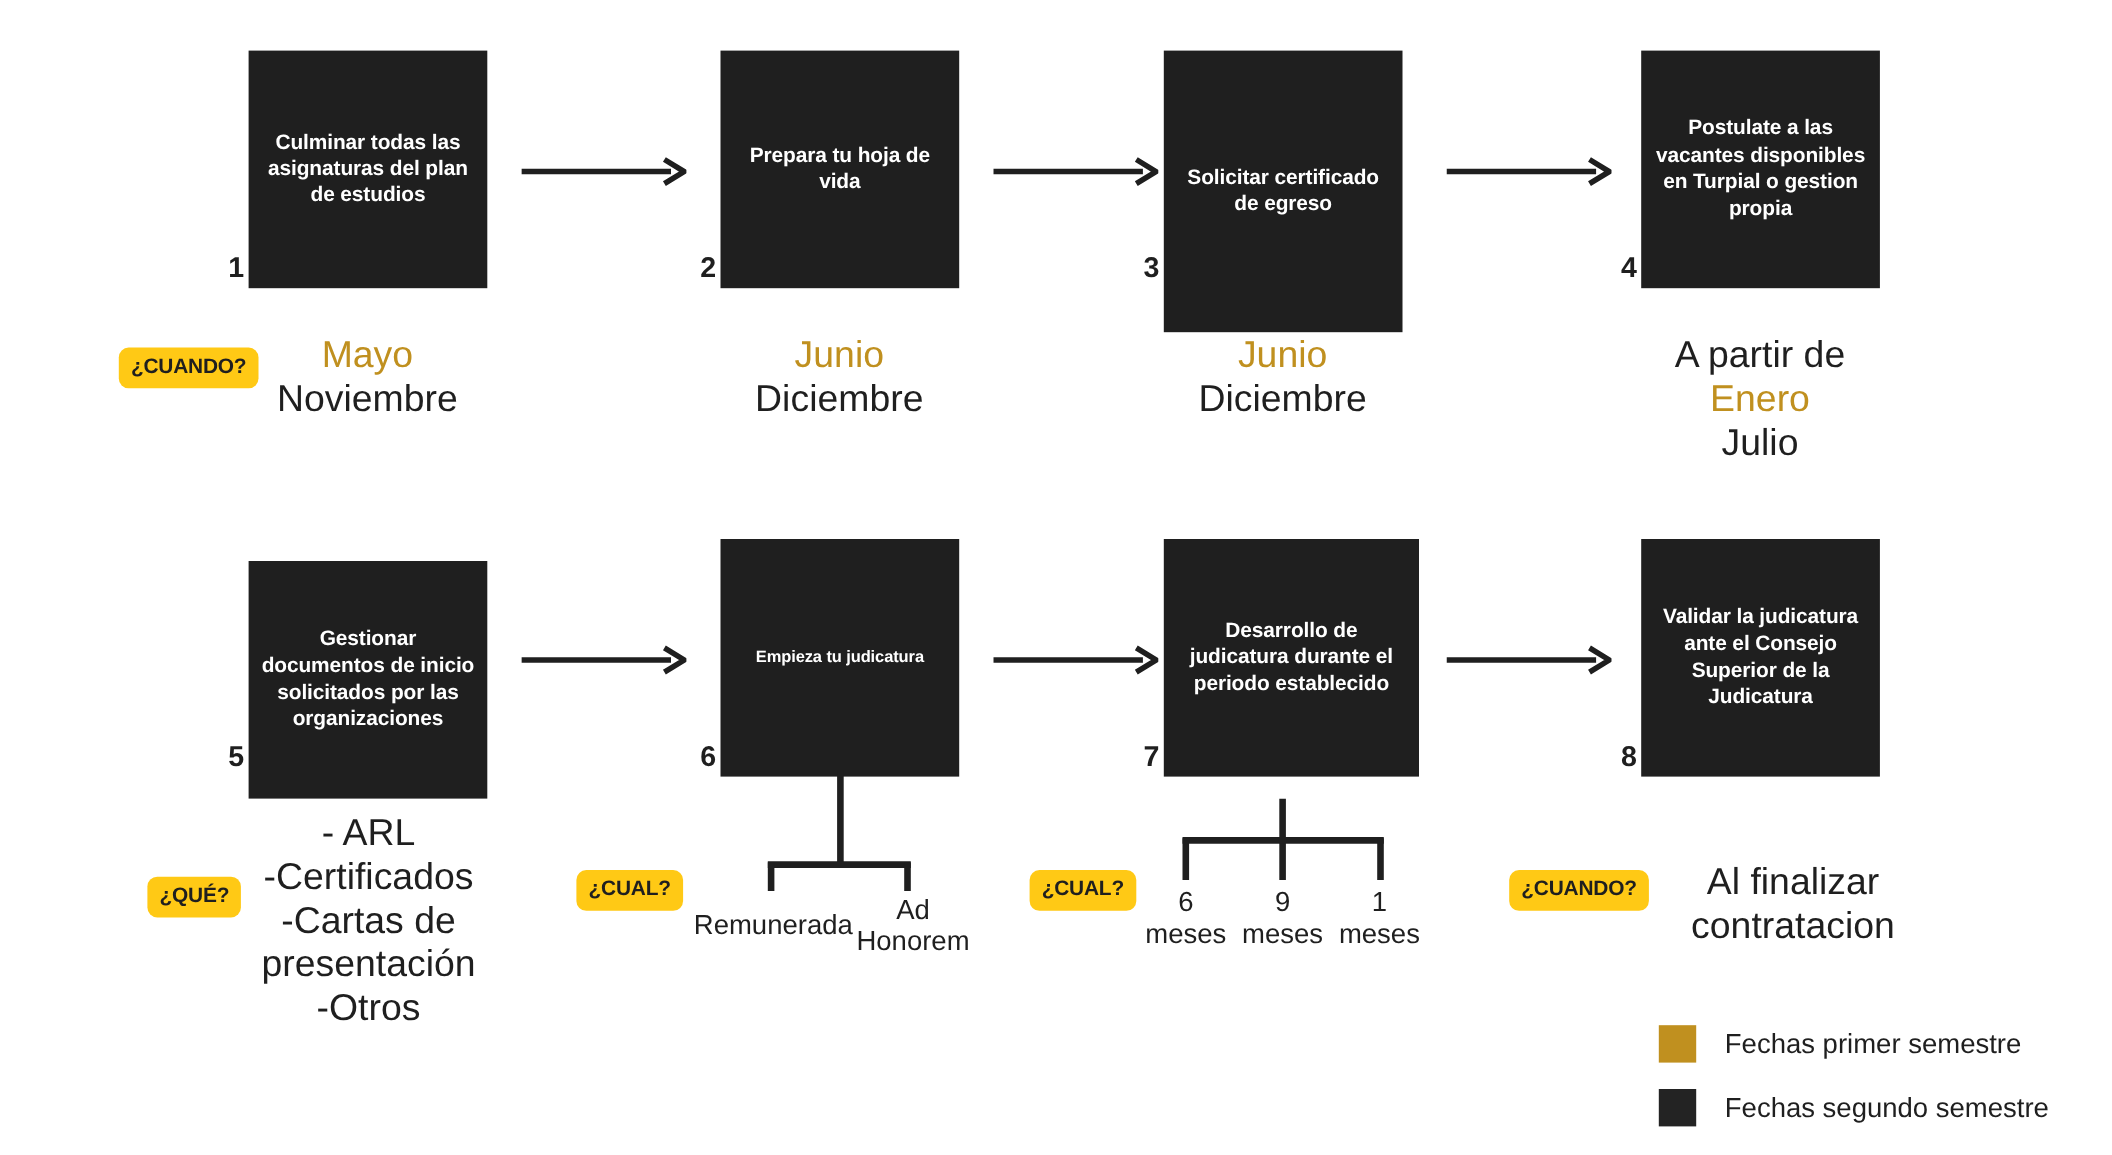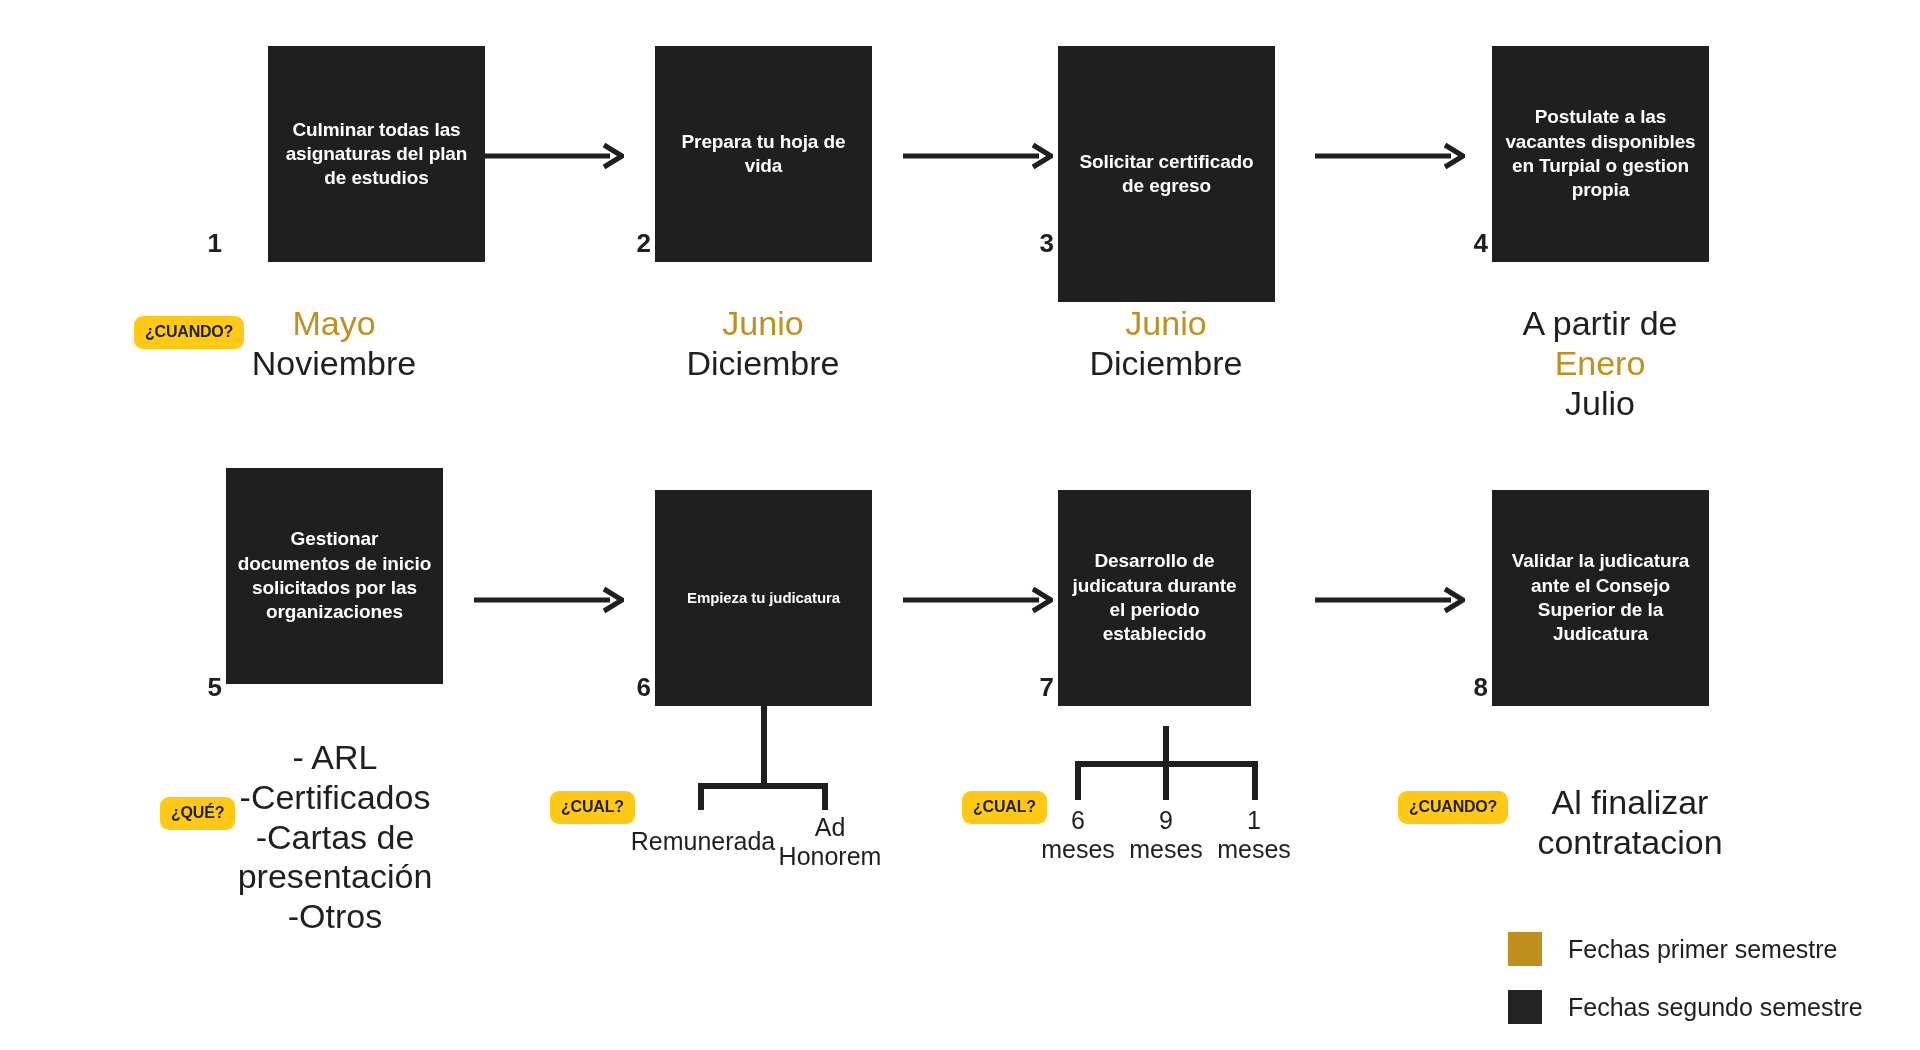--- a/index.html
+++ b/index.html
@@ -66,27 +66,26 @@
   }
   .caption .gold {
     color: #c0901f;
   }
 
   
   .badge {
     position: absolute;
     background: #ffc915;
     color: #1f1f1f;
-    font-size: 16px;
+    font-size: 19px;
     font-weight: bold;
     border-radius: 9px;
     padding: 7px 11px 8px 11px;
     white-space: nowrap;
     letter-spacing: -0.2px;
-    margin-left: 26px;
   }
   .branch-label {
     position: absolute;
     font-size: 25px;
     line-height: 1.15;
     color: #1f1f1f;
     text-align: center;
     white-space: nowrap;
   }
 
@@ -108,21 +107,21 @@
     color: #1f1f1f;
     margin-left: 26px;
     white-space: nowrap;
   }
 </style>
 </head>
 <body>
 
 <div class="canvas">
 
-  <div class="step-box" style="left:226px; top:46px; width:217px; height:216px;margin-left:42px;">
+  <div class="step-box" style="left:226px; top:46px; width:217px; height:216px;">
     <div class="step-box-text">Culminar todas las asignaturas del plan de estudios</div>
   </div>
   <div class="step-number" style="left:182px; top:228px;">1</div>
 
   <svg class="arrow" style="left:474px; top:142px;" width="150" height="28" viewBox="0 0 150 28">
     <line x1="0" y1="14" x2="136" y2="14" stroke="#1f1f1f" stroke-width="5"></line>
     <polyline points="130,3 148,14 130,25" fill="none" stroke="#1f1f1f" stroke-width="5" stroke-linejoin="miter"></polyline>
   </svg>
 
   <div class="step-box" style="left:655px; top:46px; width:217px; height:216px;">
@@ -166,41 +165,41 @@
     <div class="gold">Junio</div>
     <div>Diciembre</div>
   </div>
 
   <div class="caption" style="left:1475px; top:304px; width:250px;">
     <div>A partir de</div>
     <div class="gold">Enero</div>
     <div>Julio</div>
   </div>
 
-  <div class="step-box" style="left:226px; top:468px; width:217px; height:216px;justify-content:center;">
+  <div class="step-box" style="left:226px; top:510px; width:217px; height:216px;justify-content:center;">
     <div class="step-box-text">Gestionar documentos de inicio solicitados por las organizaciones</div>
   </div>
   <div class="step-number" style="left:182px; top:672px;">5</div>
 
   <svg class="arrow" style="left:474px; top:586px;" width="150" height="28" viewBox="0 0 150 28">
     <line x1="0" y1="14" x2="136" y2="14" stroke="#1f1f1f" stroke-width="5"></line>
     <polyline points="130,3 148,14 130,25" fill="none" stroke="#1f1f1f" stroke-width="5" stroke-linejoin="miter"></polyline>
   </svg>
 
   <div class="step-box" style="left:655px; top:490px; width:217px; height:216px;">
     <div class="step-box-text big">Empieza tu judicatura</div>
   </div>
   <div class="step-number" style="left:611px; top:672px;">6</div>
 
   <svg class="arrow" style="left:903px; top:586px;" width="150" height="28" viewBox="0 0 150 28">
     <line x1="0" y1="14" x2="136" y2="14" stroke="#1f1f1f" stroke-width="5"></line>
     <polyline points="130,3 148,14 130,25" fill="none" stroke="#1f1f1f" stroke-width="5" stroke-linejoin="miter"></polyline>
   </svg>
 
-  <div class="step-box" style="left:1058px; top:490px; width:193px; height:216px;">
+  <div class="step-box" style="left:1058px; top:490px; width:232px; height:216px;">
     <div class="step-box-text">Desarrollo de judicatura durante el periodo establecido</div>
   </div>
   <div class="step-number" style="left:1014px; top:672px;">7</div>
 
   <svg class="arrow" style="left:1315px; top:586px;" width="150" height="28" viewBox="0 0 150 28">
     <line x1="0" y1="14" x2="136" y2="14" stroke="#1f1f1f" stroke-width="5"></line>
     <polyline points="130,3 148,14 130,25" fill="none" stroke="#1f1f1f" stroke-width="5" stroke-linejoin="miter"></polyline>
   </svg>
 
   <div class="step-box" style="left:1492px; top:490px; width:217px; height:216px;">

